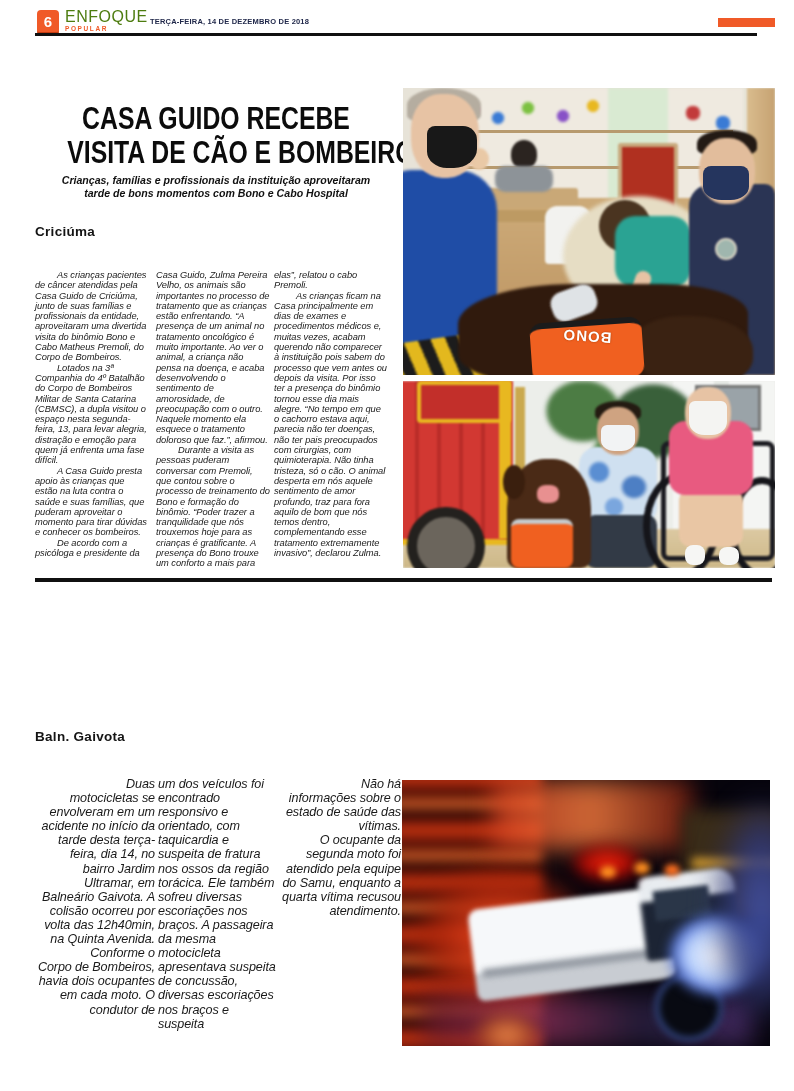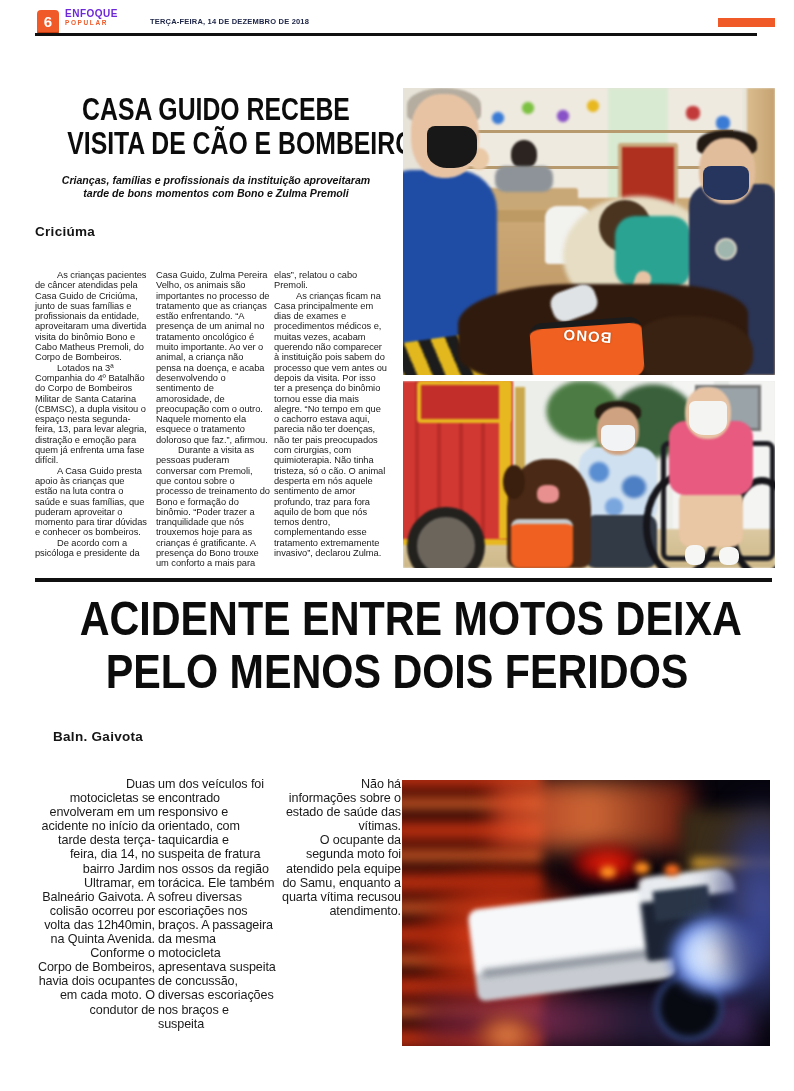--- a/index.html
+++ b/index.html
@@ -5,46 +5,46 @@
   html,body{margin:0;padding:0;background:#ffffff;}
   .page{position:relative;width:794px;height:1091px;background:#ffffff;overflow:hidden;
         font-family:"Liberation Sans",sans-serif;color:#1a1a1a;}
   .abs{position:absolute;}
 
   
   .pagenum-box{left:37px;top:10px;width:22px;height:22px;background:#f05a28;border-radius:4px;
       border-bottom:3px solid #c23b10;color:#fff;font-weight:bold;font-size:15px;
       display:flex;align-items:center;justify-content:center;}
   .brand{left:65px;top:9px;line-height:1;}
-  .brand-top{color:#6d28d9;font-weight:bold;font-size:10px;letter-spacing:.5px;}
+  .brand-top{color:#4d7c0f;font-weight:normal;font-size:16px;letter-spacing:.5px;}
   .brand-bot{color:#f05a28;font-weight:bold;font-size:6.5px;letter-spacing:1.6px;margin-top:1px;}
   .issue-date{left:150px;top:17px;font-size:7.5px;font-weight:bold;color:#20284a;letter-spacing:.2px;}
   .header-rule{left:35px;top:33px;width:722px;height:3px;background:#101010;}
   .header-bar{left:718px;top:18px;width:57px;height:9px;background:#f05a28;}
 
   
   .section-label{left:0;top:47px;width:794px;text-align:center;}
   .section-label span{display:inline-block;font-size:15px;font-weight:bold;color:#373737;
       letter-spacing:.5px;border-bottom:2.5px solid #373737;padding-bottom:1px;
       transform:scaleX(.92);}
 
   
   .hl{font-weight:bold;color:#0c0c0c;text-align:center;}
   .hl .ln{display:block;transform:scaleX(.8);transform-origin:50% 50%;white-space:nowrap;}
-  .a1-title{left:30px;top:93px;width:372px;font-size:31px;line-height:34px;}
+  .a1-title{left:30px;top:102px;width:372px;font-size:31px;line-height:34px;}
   .a1-sub{left:30px;top:174px;width:372px;text-align:center;font-style:italic;font-weight:bold;
       font-size:10.6px;line-height:13px;color:#111;}
   .kicker{font-weight:bold;font-size:13.5px;color:#141414;letter-spacing:.3px;}
   .k1{left:35px;top:224px;}
-  .k2{left:35px;top:729px;margin-left:18px;}
+  .k2{left:35px;top:729px;}
   .a2-title{left:28px;top:592px;width:738px;font-size:48px;line-height:53px;}
   .a2-title .ln{transform:scaleX(.86);}
 
   
-  .col{position:absolute;}
+  .col{position:absolute;font-style:italic;}
   .col p{margin:0;}
   .a1c{width:114px;top:270px;font-size:9.3px;line-height:10.3px;letter-spacing:-.05px;}
   .a1c .ind{text-indent:22px;}
   .a2c{width:120px;top:777px;font-size:12.6px;line-height:14.1px;letter-spacing:-.1px;}
   .a2c .ind{text-indent:26px;text-align:right;}
 
   .divider{left:35px;top:578px;width:737px;height:3.5px;background:#101010;}
 
   
   .photo{position:absolute;overflow:hidden;background:#ddd;}
@@ -194,21 +194,21 @@
   <div class="abs header-bar"></div>
   <div class="abs header-rule"></div>
 
 
   <div class="abs hl a1-title">
     <span class="ln">CASA GUIDO RECEBE</span>
     <span class="ln">VISITA DE CÃO E BOMBEIRO</span>
   </div>
   <div class="abs a1-sub">
     <div>Crianças, famílias e profissionais da instituição aproveitaram</div>
-    <div>tarde de bons momentos com Bono e Zulma Premoli</div>
+    <div>tarde de bons momentos com Bono e Cabo Hospital</div>
   </div>
   <div class="abs kicker k1">Criciúma</div>
 
   <div class="col a1c" style="left:35px">
       <p class="ind">As crianças pacientes de câncer atendidas pela Casa Guido de Criciúma, junto de suas famílias e profissionais da entidade, aproveitaram uma divertida visita do binômio Bono e Cabo Matheus Premoli, do Corpo de Bombeiros.</p>
       <p class="ind">Lotados na 3ª Companhia do 4º Batalhão do Corpo de Bombeiros Militar de Santa Catarina (CBMSC), a dupla visitou o espaço nesta segunda-feira, 13, para levar alegria, distração e emoção para quem já enfrenta uma fase difícil.</p>
       <p class="ind">A Casa Guido presta apoio às crianças que estão na luta contra o saúde e suas famílias, que puderam aproveitar o momento para tirar dúvidas e conhecer os bombeiros.</p>
       <p class="ind">De acordo com a psicóloga e presidente da</p>
     </div>
   <div class="col a1c" style="left:156px">
@@ -279,24 +279,20 @@
     <div class="s p2-girl-sock"></div>
     <div class="s p2-girl-sock2"></div>
     <div class="s p2-dog"></div>
     <div class="s p2-dog-ear"></div>
     <div class="s p2-dog-mouth"></div>
     <div class="s p2-dog-vest"></div>
   </div>
 
   <div class="abs divider"></div>
 
-  <div class="abs hl a2-title">
-    <span class="ln">ACIDENTE ENTRE MOTOS DEIXA</span>
-    <span class="ln">PELO MENOS DOIS FERIDOS</span>
-  </div>
   <div class="abs kicker k2">Baln. Gaivota</div>
 
   <div class="col a2c" style="left:35px">
       <p class="ind">Duas motocicletas se envolveram em um acidente no início da tarde desta terça-feira, dia 14, no bairro Jardim Ultramar, em Balneário Gaivota. A colisão ocorreu por volta das 12h40min, na Quinta Avenida.</p>
       <p class="ind">Conforme o Corpo de Bombeiros, havia dois ocupantes em cada moto. O condutor de</p>
     </div>
   <div class="col a2c" style="left:158px">
       <p>um dos veículos foi encontrado responsivo e orientado, com taquicardia e suspeita de fratura nos ossos da região torácica. Ele também sofreu diversas escoriações nos braços. A passageira da mesma motocicleta apresentava suspeita de concussão, diversas escoriações nos braços e suspeita</p>
     </div>
   <div class="col a2c" style="left:281px">

